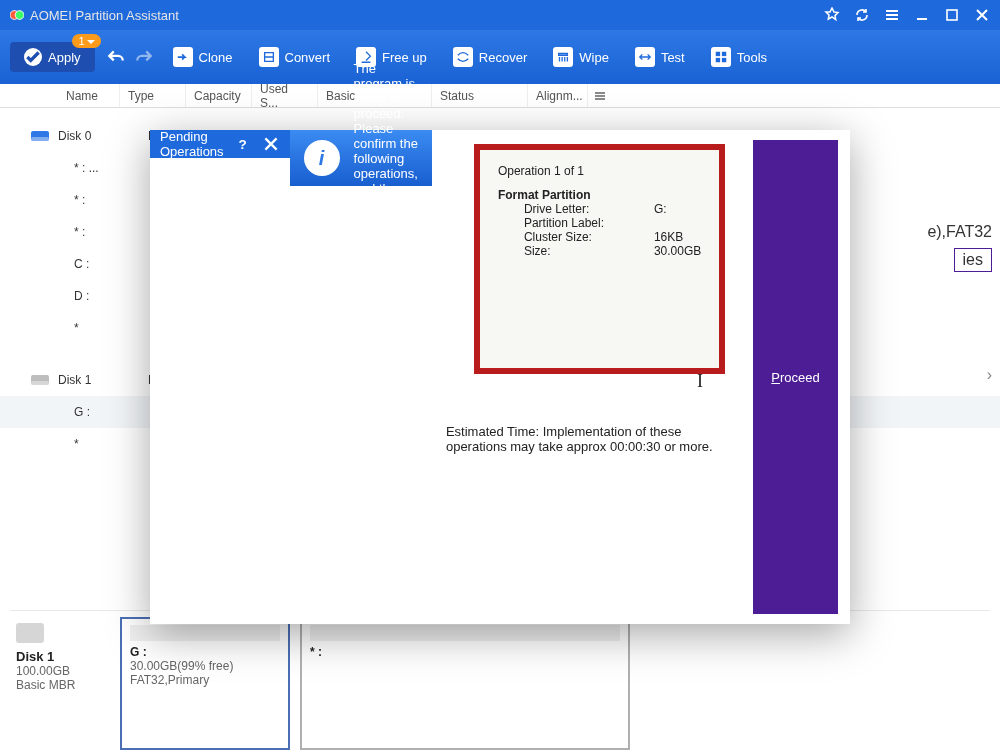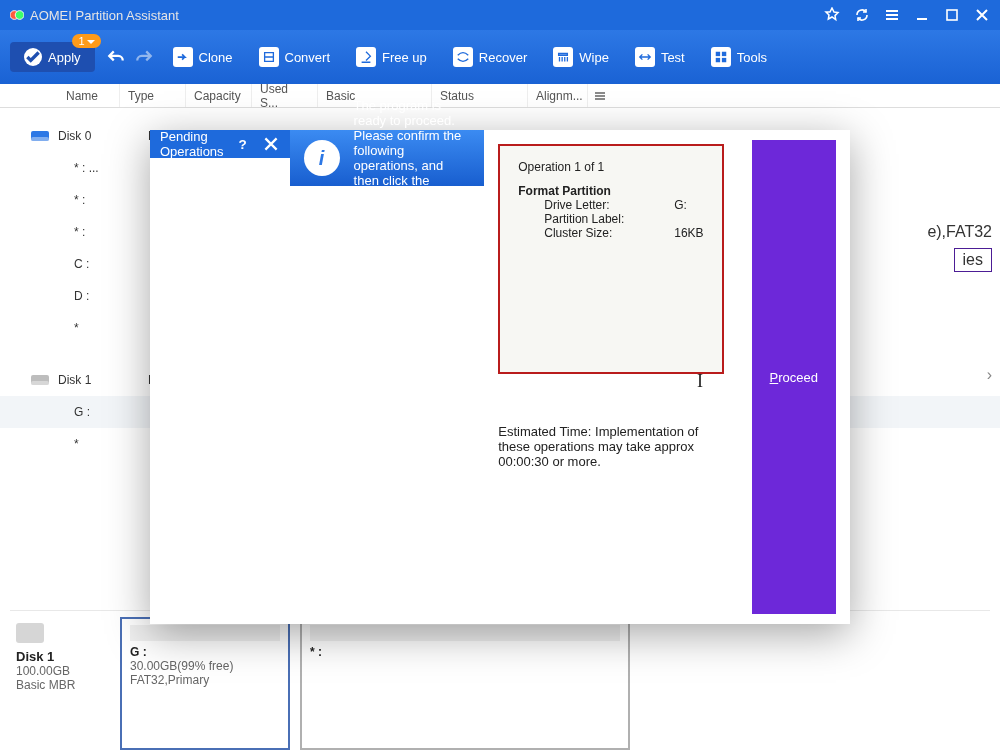--- a/index.html
+++ b/index.html
@@ -64,27 +64,27 @@
   .peek .box{border:1px solid #4c1d95; padding:2px 8px; margin-left:0;}
 
   
   .modal{position:absolute; left:150px; top:130px; width:700px; height:494px; background:#fff; box-shadow:0 10px 40px rgba(0,0,0,.35); display:flex; flex-direction:row;}
   .modal-title{height:28px; background:#1e6adc; color:#fff; font-size:13px; display:flex; align-items:center; padding:0 10px;}
   .modal-title .mt-text{flex:1;}
   .modal-title .mt-btn{width:18px;height:18px;display:flex;align-items:center;justify-content:center;margin-left:10px;cursor:pointer;}
   .modal-banner{height:56px; background:linear-gradient(#3b8bf2,#185ecf); color:#fff; display:flex; align-items:center; padding:0 14px; gap:14px; font-size:13px;}
   .modal-banner .info-ico{width:36px;height:36px;border-radius:50%;background:#fff;color:#2d78e5;display:flex;align-items:center;justify-content:center;font-weight:bold;font-size:20px;font-style:italic;flex-shrink:0;}
   .modal-body{flex:1; padding:14px;}
-  .op-box{background:#f7f7f3; border:2px solid #b91c1c; padding:14px 18px; min-height:230px; font-size:12px;color:#222;}
+  .op-box{background:#f7f7f3; border:6px solid #b91c1c; padding:14px 18px; min-height:230px; font-size:12px;color:#222;margin-left:28px;}
   .op-title{font-weight:bold;margin-top:10px;}
   .op-kv{display:flex;margin-left:26px;}
   .op-kv .k{width:130px;}
   .modal-foot-text{font-size:13px;color:#222;margin-top:50px;}
   .modal-buttons{padding:10px 14px;display:flex;justify-content:flex-end;}
-  .proceed-btn{background:#6d28d9;color:#fff;border:none;padding:6px 18px;font-size:13px;cursor:pointer;}
+  .proceed-btn{background:#4c1d95;color:#fff;border:none;padding:6px 18px;font-size:13px;cursor:pointer;}
   .proceed-btn .ul{text-decoration:underline;}
   .cursor-i{position:absolute; left:697px; top:371px; font-family: serif; font-size:18px; color:#222; pointer-events:none;}
 </style>
 </head>
 <body>
 
 <div class="title-bar">
   <span class="logo-dot">
     <svg viewBox="0 0 16 16">
         <circle cx="5" cy="8" r="5" fill="#ff5a3c"></circle>
@@ -333,20 +333,24 @@
             <span>G:</span>
           </div>
           <div class="op-kv">
             <span class="k">Partition Label:</span>
             <span></span>
           </div>
           <div class="op-kv">
             <span class="k">Cluster Size:</span>
             <span>16KB</span>
           </div>
+          <div class="op-kv">
+            <span class="k">Size:</span>
+            <span>30.00GB</span>
+          </div>
         </div>
     </div>
     <div class="modal-foot-text">Estimated Time: Implementation of these operations may take approx 00:00:30 or more.</div>
   </div>
   <div class="modal-buttons">
     <button class="proceed-btn"><span class="ul">P</span><span>roceed</span></button>
   </div>
 </div>
 <div class="cursor-i">I</div>
 

